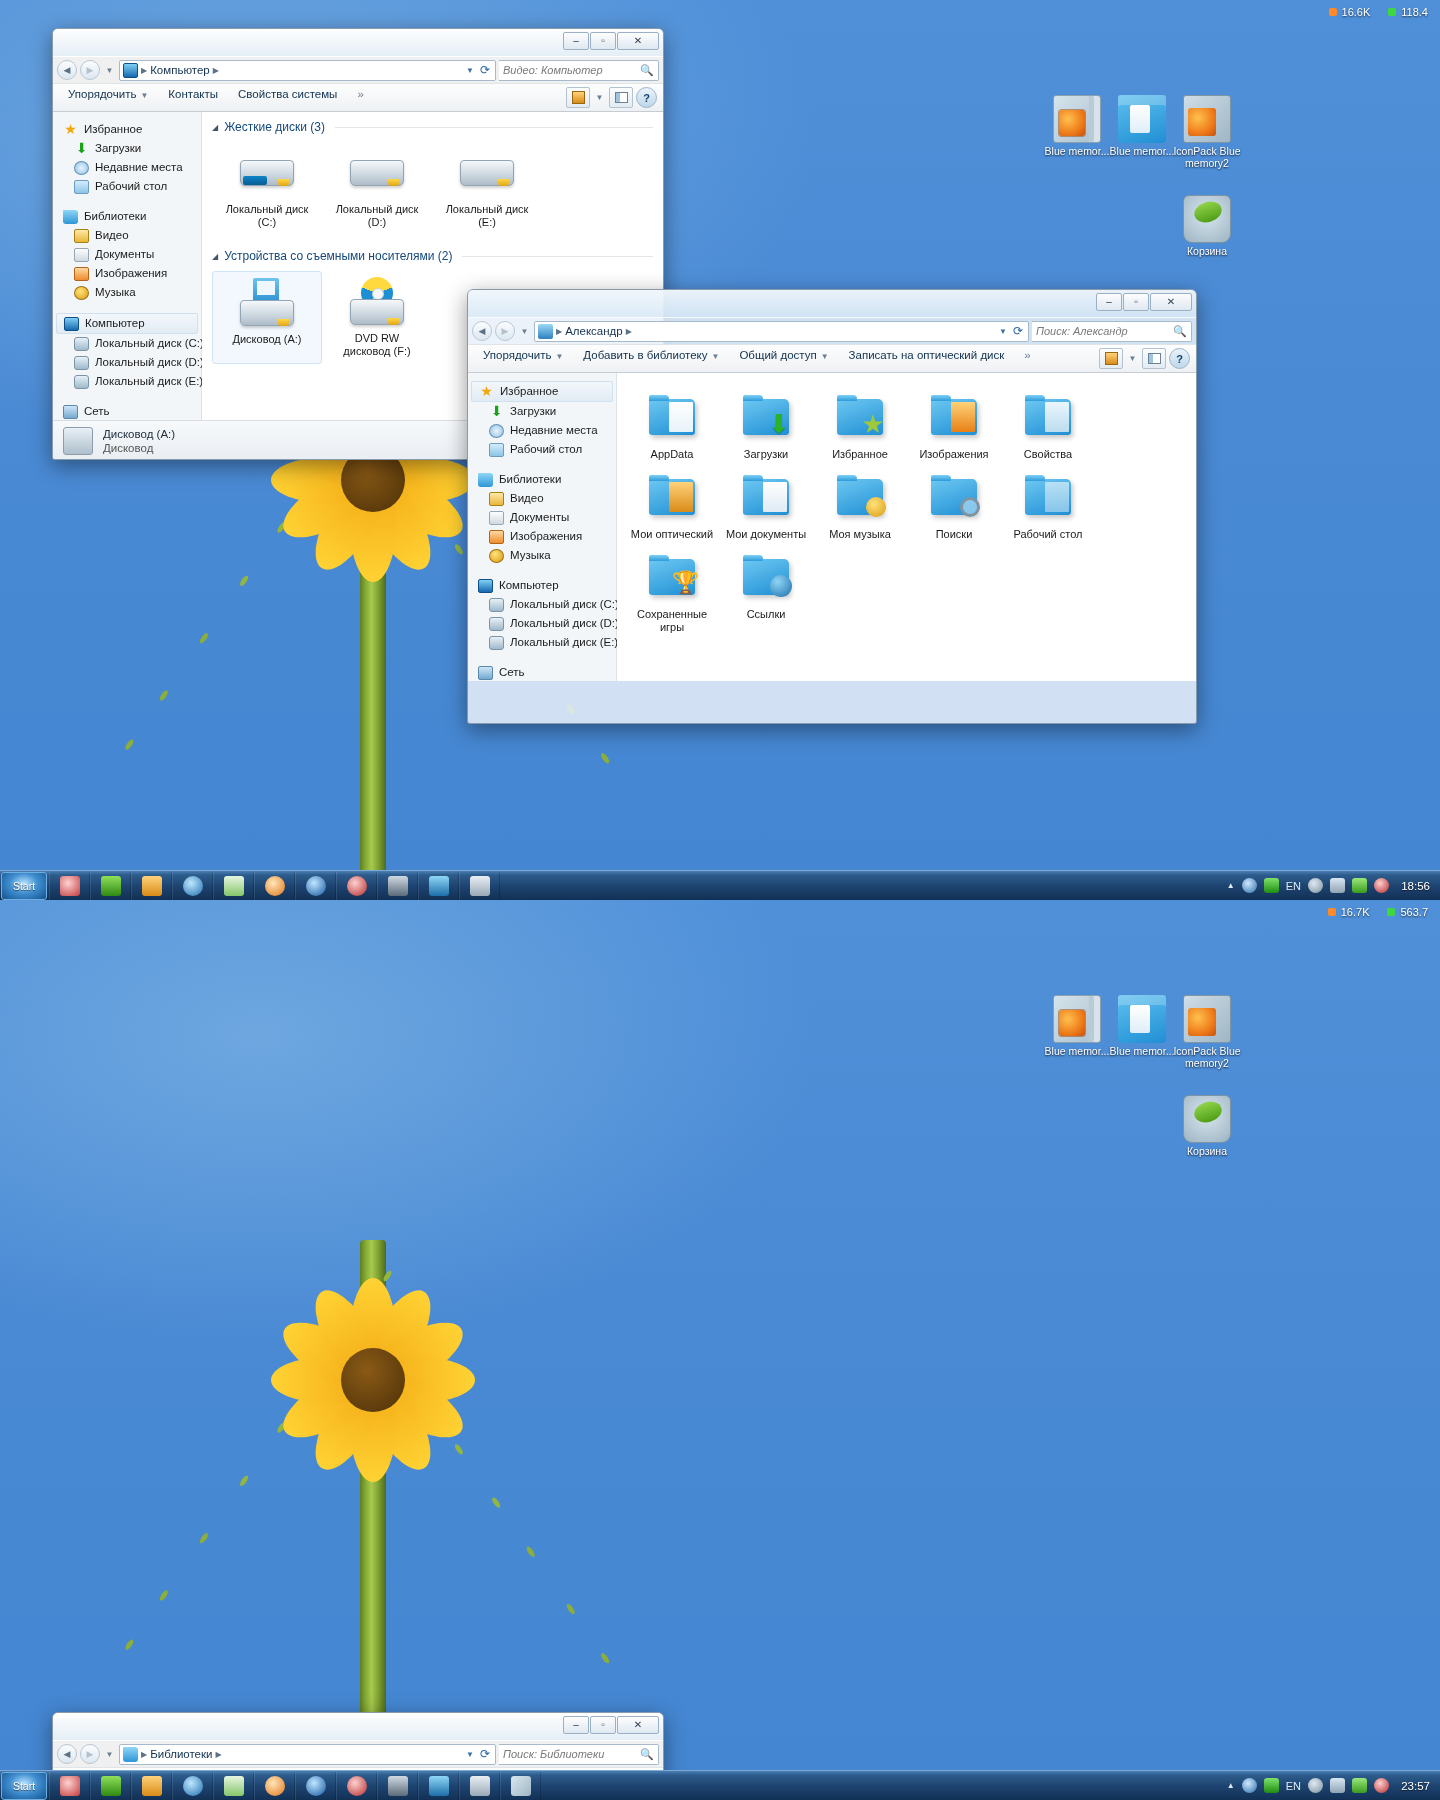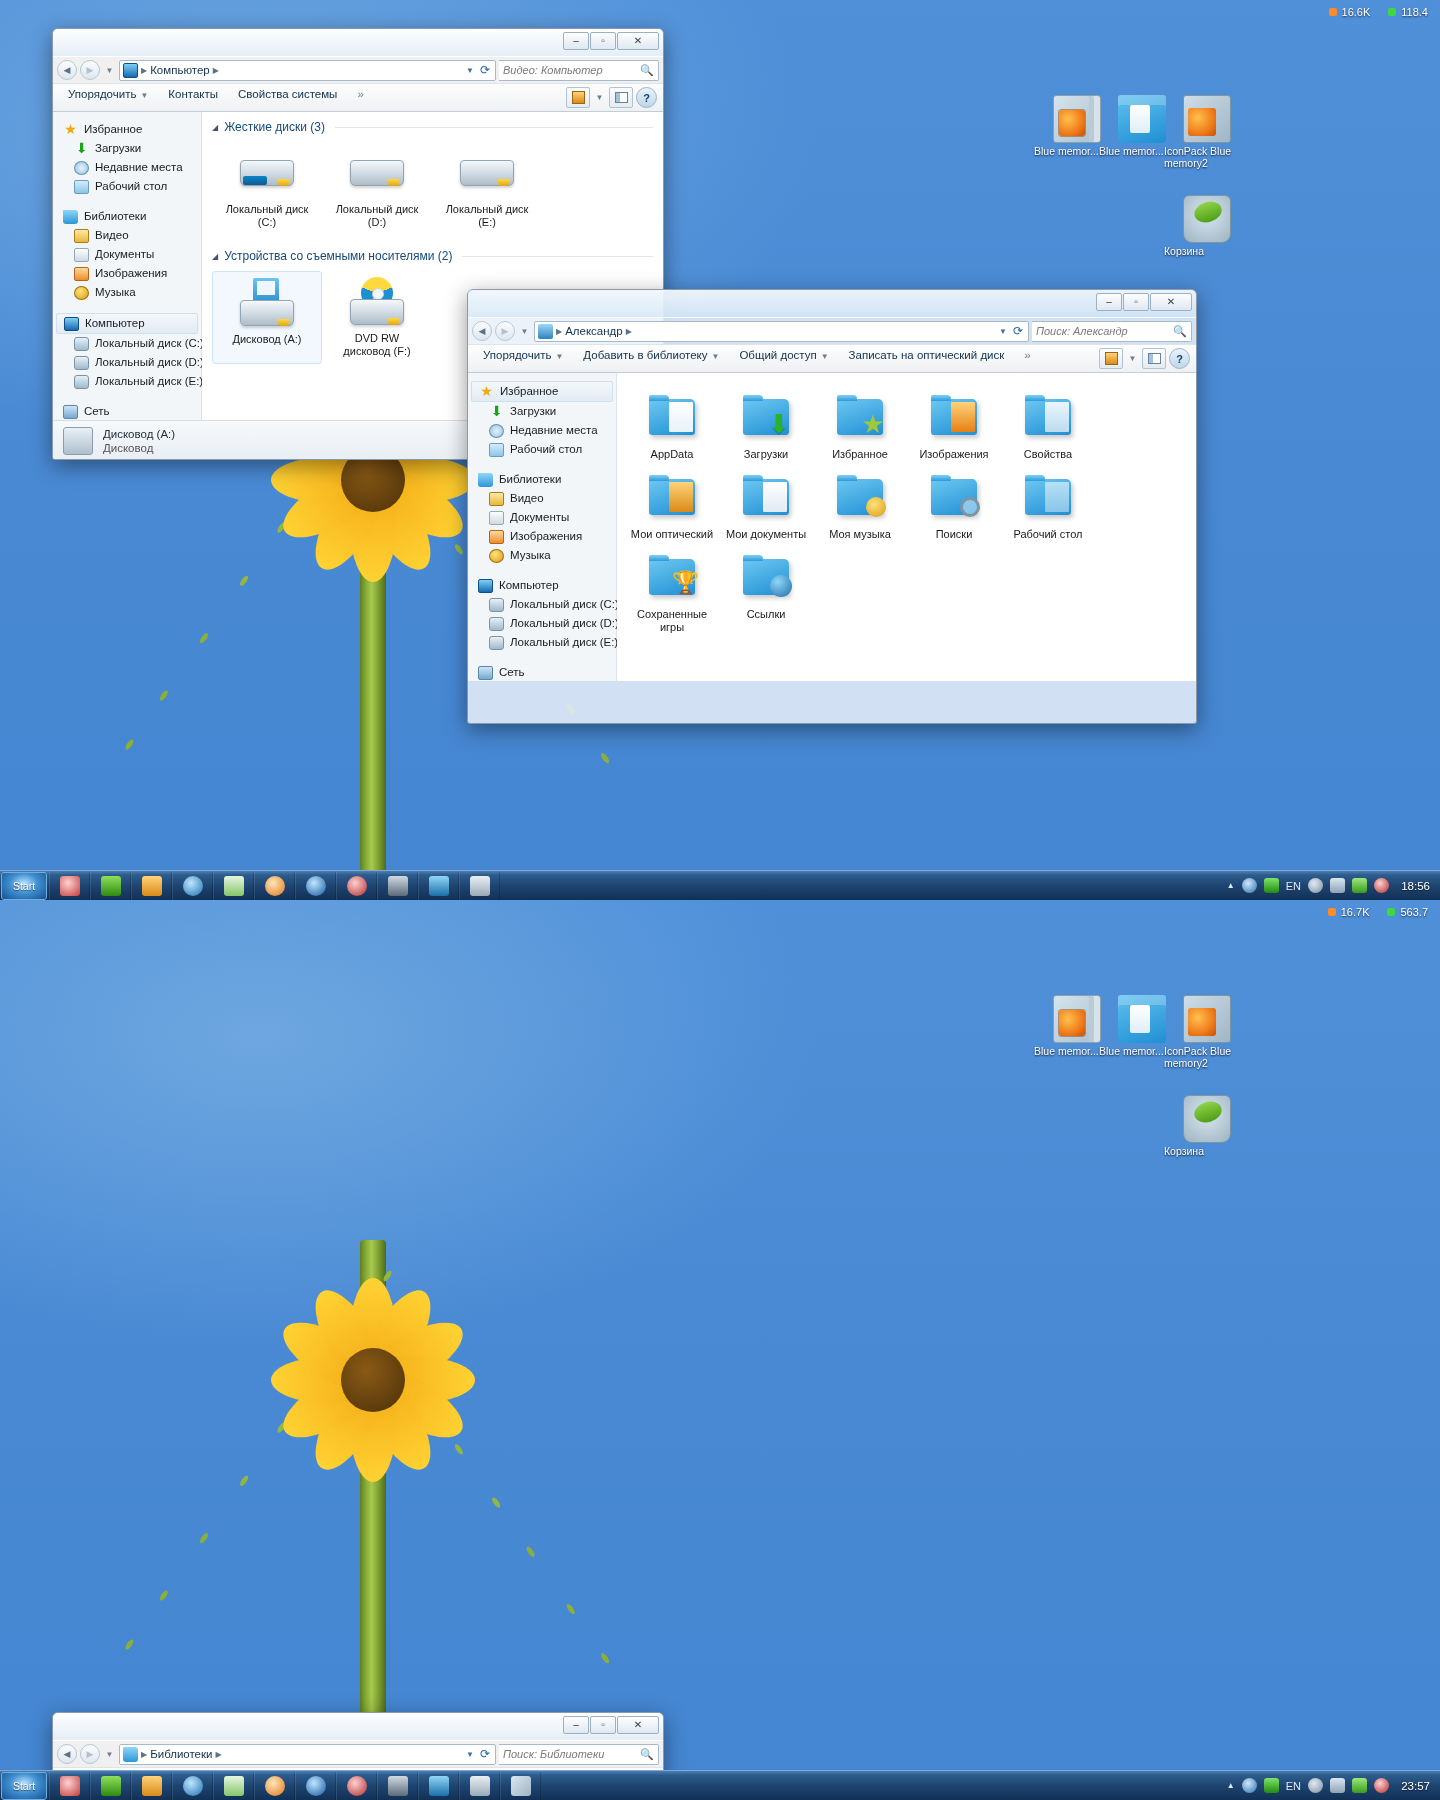--- a/index.html
+++ b/index.html
@@ -43,21 +43,21 @@
     background:linear-gradient(#ffd233,#f2a712);
     border-radius:50% 50% 45% 45%;
     transform-origin:50% 50%;
   }
   .flower-core{
     position:absolute; left:-32px; top:-32px; width:64px; height:64px; border-radius:50%;
     background:radial-gradient(circle at 40% 35%, #8a5a16, #4c3008);
   }
 
   
-  .dicon{ position:absolute; width:86px; color:#fff;
+  .dicon{ position:absolute; width:86px; text-align:center; color:#fff;
           text-shadow:0 1px 2px rgba(0,0,0,.85); font-size:10.5px; line-height:11.5px; }
   .dicon .glyph{ width:48px; height:48px; margin:0 auto 3px; position:relative; }
 
   .ico-rar{
     background:linear-gradient(135deg,#d6e4ec,#a9c0cf);
     border:1px solid #8ba0ae; border-radius:3px;
     box-shadow:inset -6px 0 0 rgba(255,255,255,.45), inset -11px 0 0 #b9cbd7;
   }
   .ico-rar:after{
     content:""; position:absolute; left:5px; top:14px; width:26px; height:26px;

